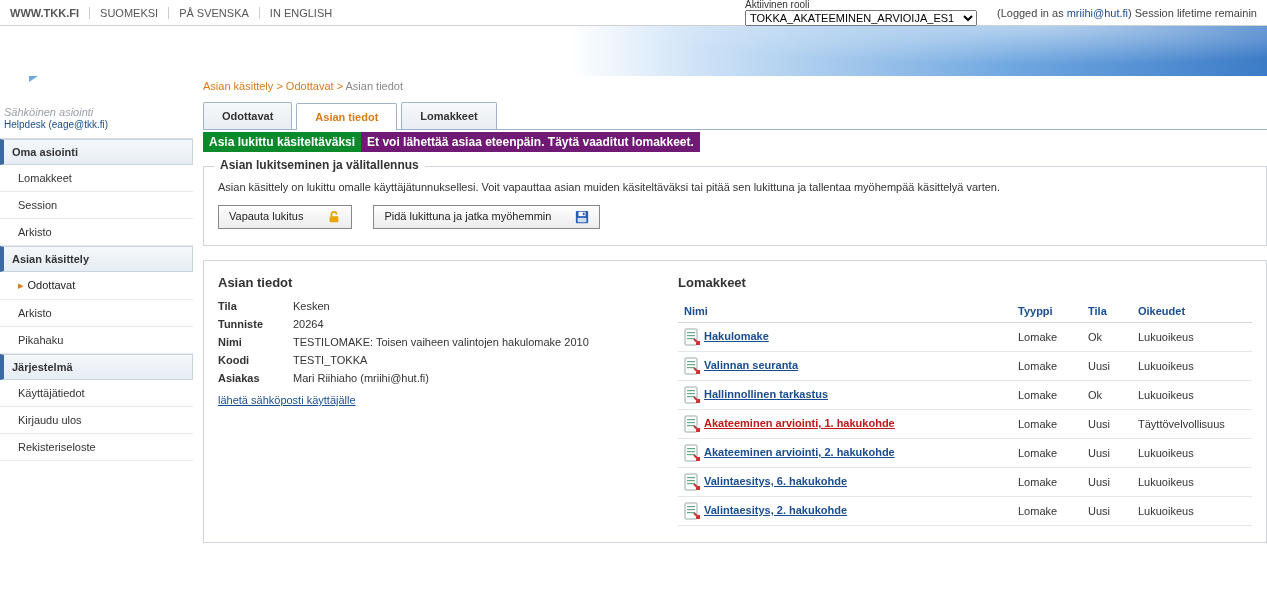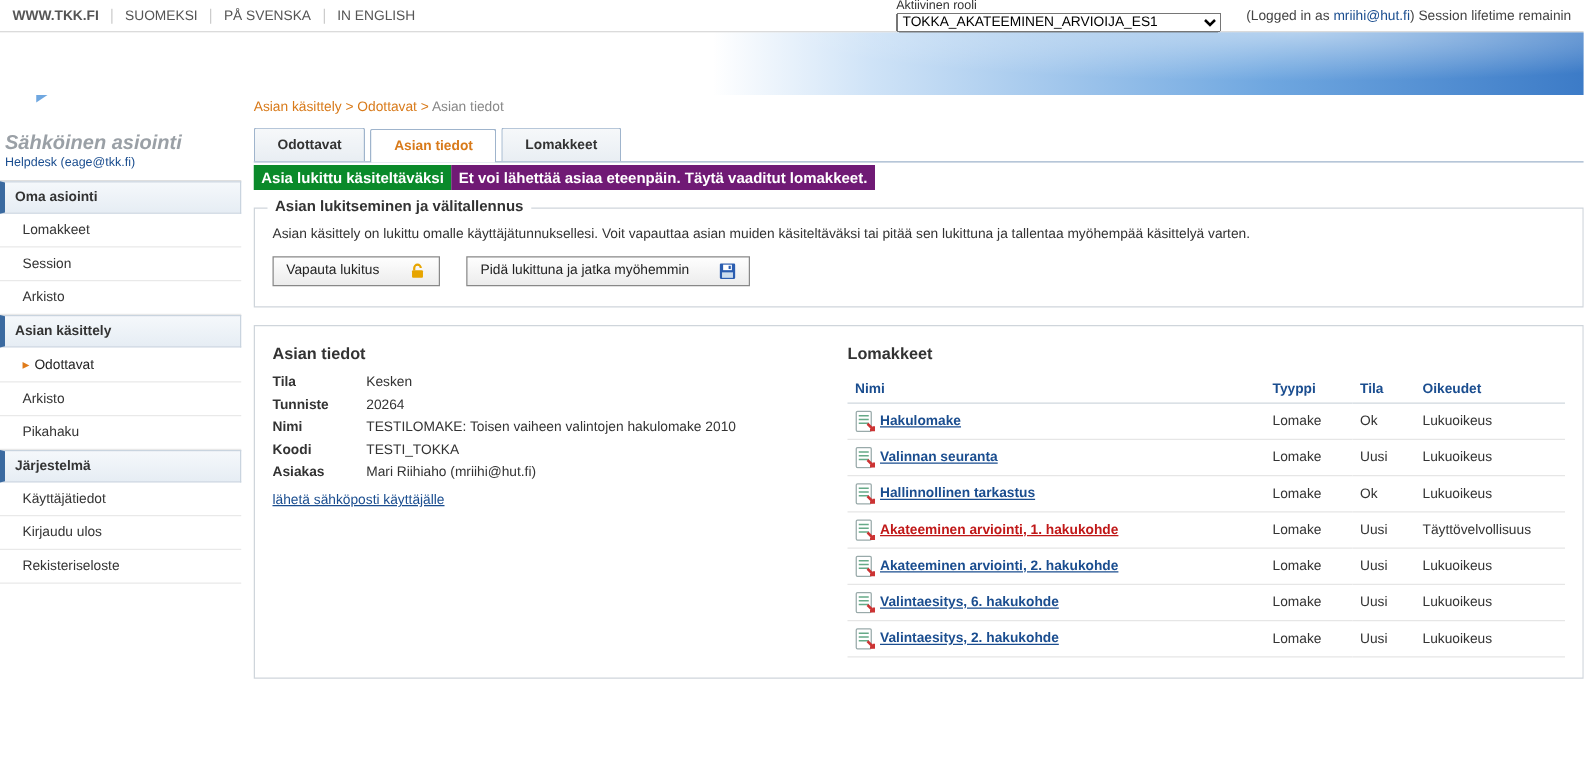--- a/index.html
+++ b/index.html
@@ -5,37 +5,37 @@
   * { box-sizing: border-box; margin: 0; padding: 0; }
   body { font-family: Verdana, Arial, sans-serif; font-size: 11px; color: #333; background: #fff; width: 1267px; }
   a { color: #1a4d8f; text-decoration: none; }
 
   .topbar { display: flex; align-items: center; height: 26px; border-bottom: 1px solid #d0d0d0; padding: 0 10px; }
   .topbar .sitelink { font-weight: bold; color: #555; font-size: 11px; margin-right: 10px; }
   .topbar .lang { color: #555; font-size: 11px; padding: 0 10px; border-left: 1px solid #ccc; }
   .topbar .spacer { flex: 1; }
   .topbar .rolebox { margin-right: 20px; }
   .topbar .rolebox .rolelabel { font-size: 10px; color: #333; }
-  .topbar .rolebox select { font-size: 11px; width: 260px; }
+  .topbar .rolebox select { font-size: 11px; width: 232px; }
   .topbar .logininfo { font-size: 11px; color: #444; }
   .topbar .logininfo a { color: #1a4d8f; }
 
   .bluewave { height: 50px; background: linear-gradient(to right, #fff 0%, #fff 45%, #cfe3f7 55%, #6fa7e0 80%, #3c7bc7 100%); position: relative; }
   .bluewave::after { content: ""; position: absolute; right: 0; top: 0; width: 60%; height: 100%; background: radial-gradient(ellipse at 70% 0%, rgba(255,255,255,0.5) 0%, rgba(255,255,255,0) 55%); }
 
   .layout { display: flex; }
   .leftcol { width: 193px; flex: 0 0 193px; }
   .rightcol { flex: 1; padding: 0 0 20px 10px; }
 
   .logo { display: flex; align-items: center; gap: 8px; padding: 10px 0 18px 22px; }
   .logo svg { width: 42px; height: 48px; }
   .logo .logotxt { font-size: 15px; font-weight: bold; color: #888; letter-spacing: 1px; }
 
   .sahk { padding: 2px 4px 8px 4px; }
-  .sahk .st1 { font-weight: bold; font-style: italic; color: #9aa0a6; font-size: 16px; }
+  .sahk .st1 { font-weight: normal; font-style: italic; color: #9aa0a6; font-size: 11px; }
   .sahk .helpdesk { font-size: 10px; color: #1a4d8f; text-align: center; }
 
   .sidenav { border-top: 1px solid #dedede; }
   .navhead { background: linear-gradient(#f5f8fb, #e6edf4); border: 1px solid #c9d4df; border-left: 4px solid #3b6aa0; padding: 6px 8px; font-weight: bold; color: #333; font-size: 11px; }
   .navitem { padding: 7px 10px 7px 18px; border-bottom: 1px solid #e9e9e9; color: #333; font-size: 11px; cursor: pointer; }
   .navitem.active { color: #222; }
   .navitem .arrow { color: #e07b1a; margin-right: 4px; }
 
   .crumbs { padding: 4px 0 10px 0; font-size: 11px; }
   .crumbs a { color: #d87a1a; }

